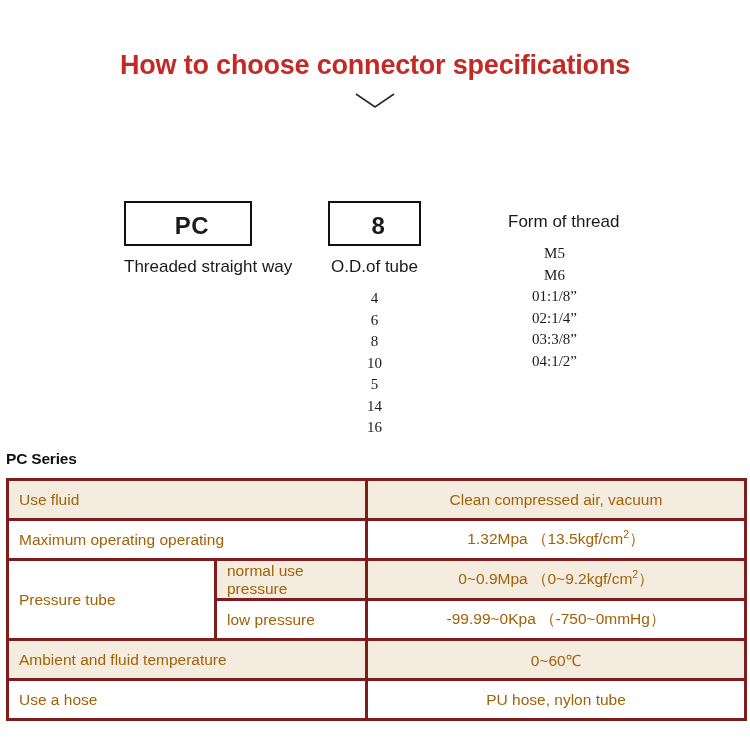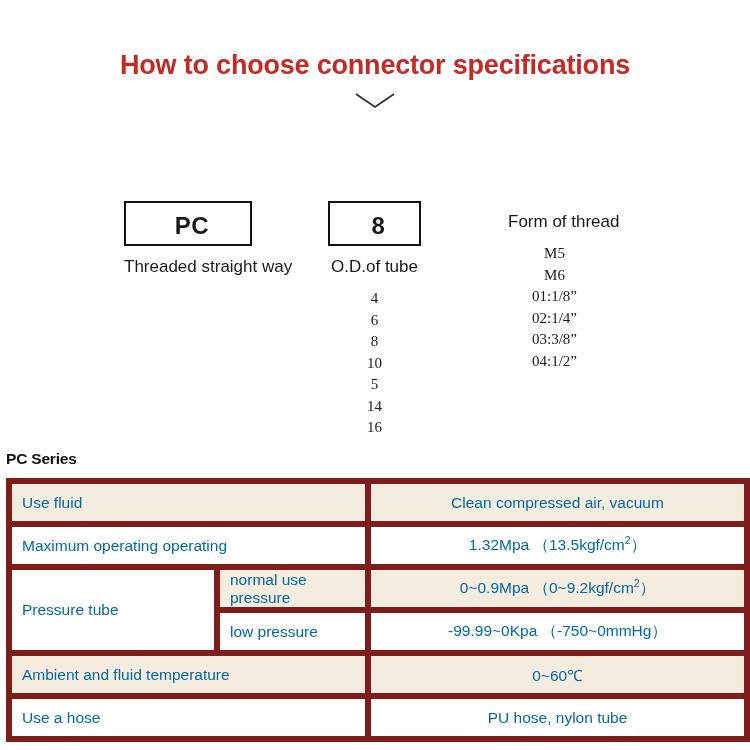--- a/index.html
+++ b/index.html
@@ -100,23 +100,23 @@
   }
   #spec-table {
     position: absolute;
     top: 478px;
     left: 6px;
     width: 738px;
     border-collapse: collapse;
     table-layout: fixed;
   }
   #spec-table td {
-    border: 6px solid #7f1d1d;
+    border: 3px solid #7f1d1d;
     font-size: 15.5px;
-    color: #0369a1;
+    color: #a16207;
     height: 37px;
     padding: 0 10px;
     vertical-align: middle;
   }
   td.label-cell {
     text-align: left;
     background: #f5ece0;
   }
   td.label-cell.plain { background: #ffffff; }
   td.value-cell {

